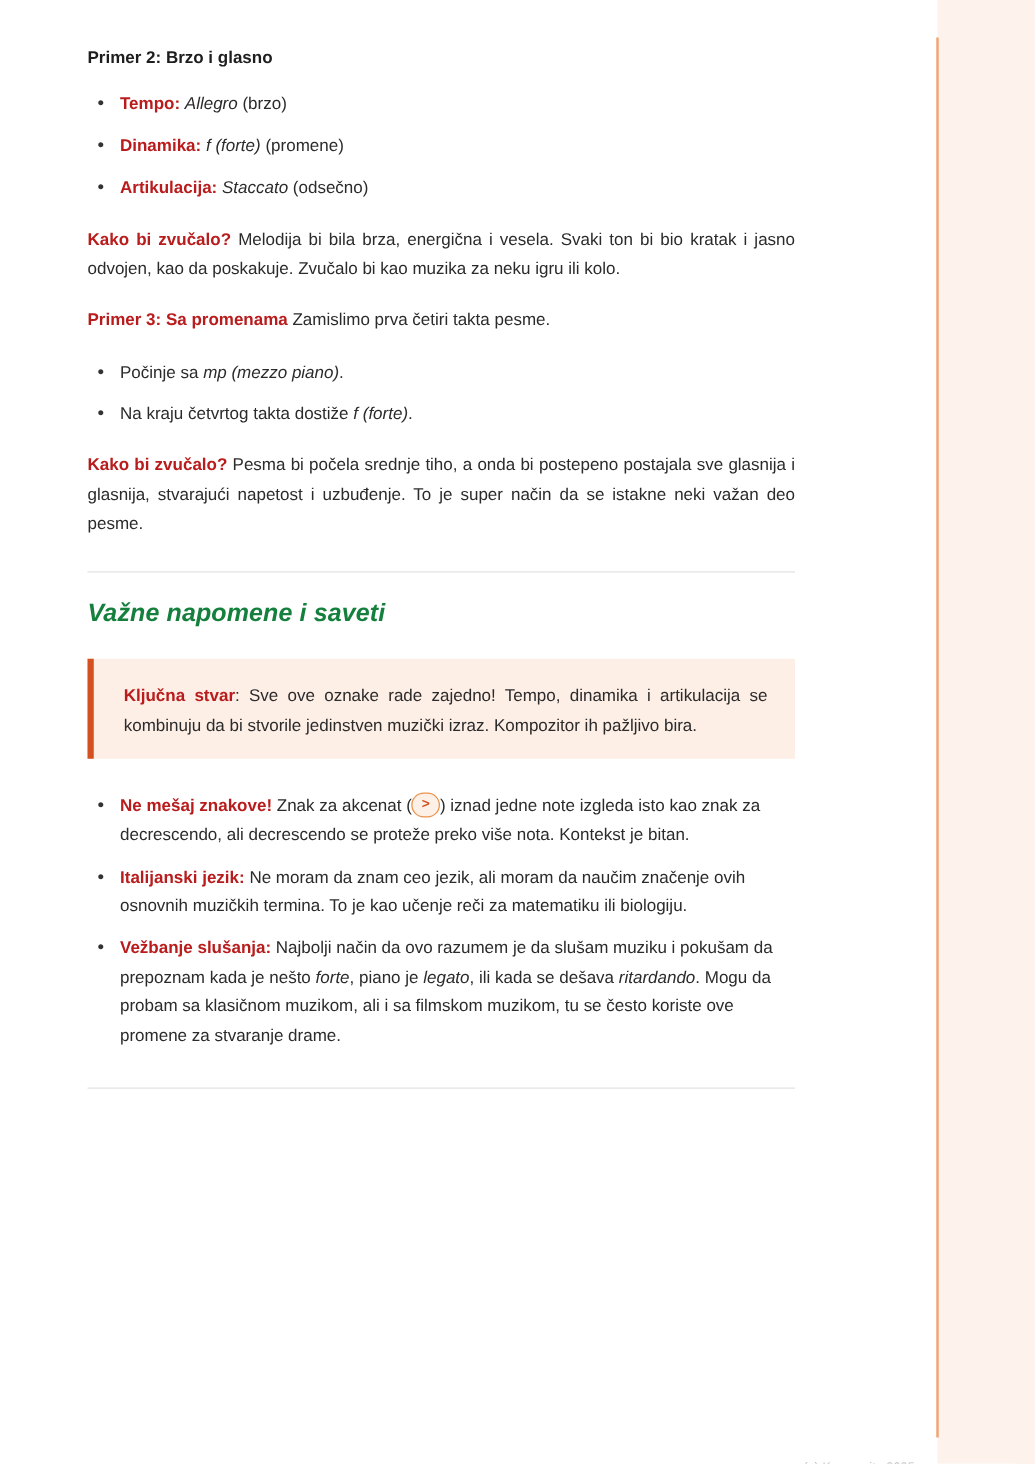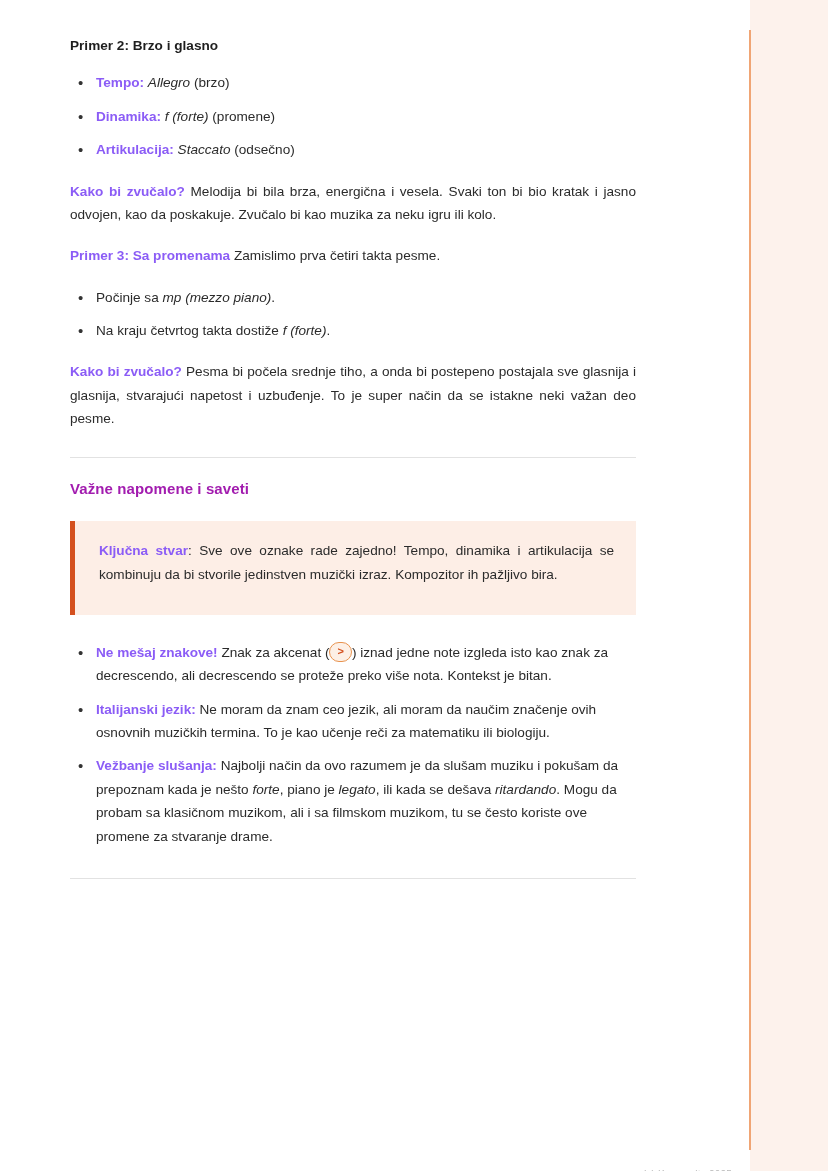--- a/index.html
+++ b/index.html
@@ -71,38 +71,39 @@
     padding-left: 2px;
   }
   ul li:before {
     content: "•";
     position: absolute;
     left: -16px;
     top: -1px;
     color: #333;
     font-size: 15px;
   }
-  b, strong { font-weight: bold; color: #8b5cf6; }
+  b, strong { font-weight: bold; color: #b91c1c; }
   i, em { font-style: italic; }
   .hr {
     border: none;
     border-top: 1px solid #e2e2e2;
     margin: 26px 0 22px 0;
   }
   .section-title {
-    color: #a21caf;
-    font-size: 15px;
+    color: #15803d;
+    font-size: 20px;
     font-weight: bold;
     margin: 0 0 24px 0;
     letter-spacing: 0.1px;
+    font-style: italic;
   }
   .callout {
     background: #fdeee6;
     border-left: 5px solid #d4501e;
-    padding: 18px 22px 28px 24px;
+    padding: 18px 22px 14px 24px;
     margin: 0 0 26px 0;
   }
   .callout p {
     margin: 0;
     text-align: justify;
     line-height: 1.78;
   }
   .badge {
     display: inline-block;
     border: 1px solid #e8934f;

